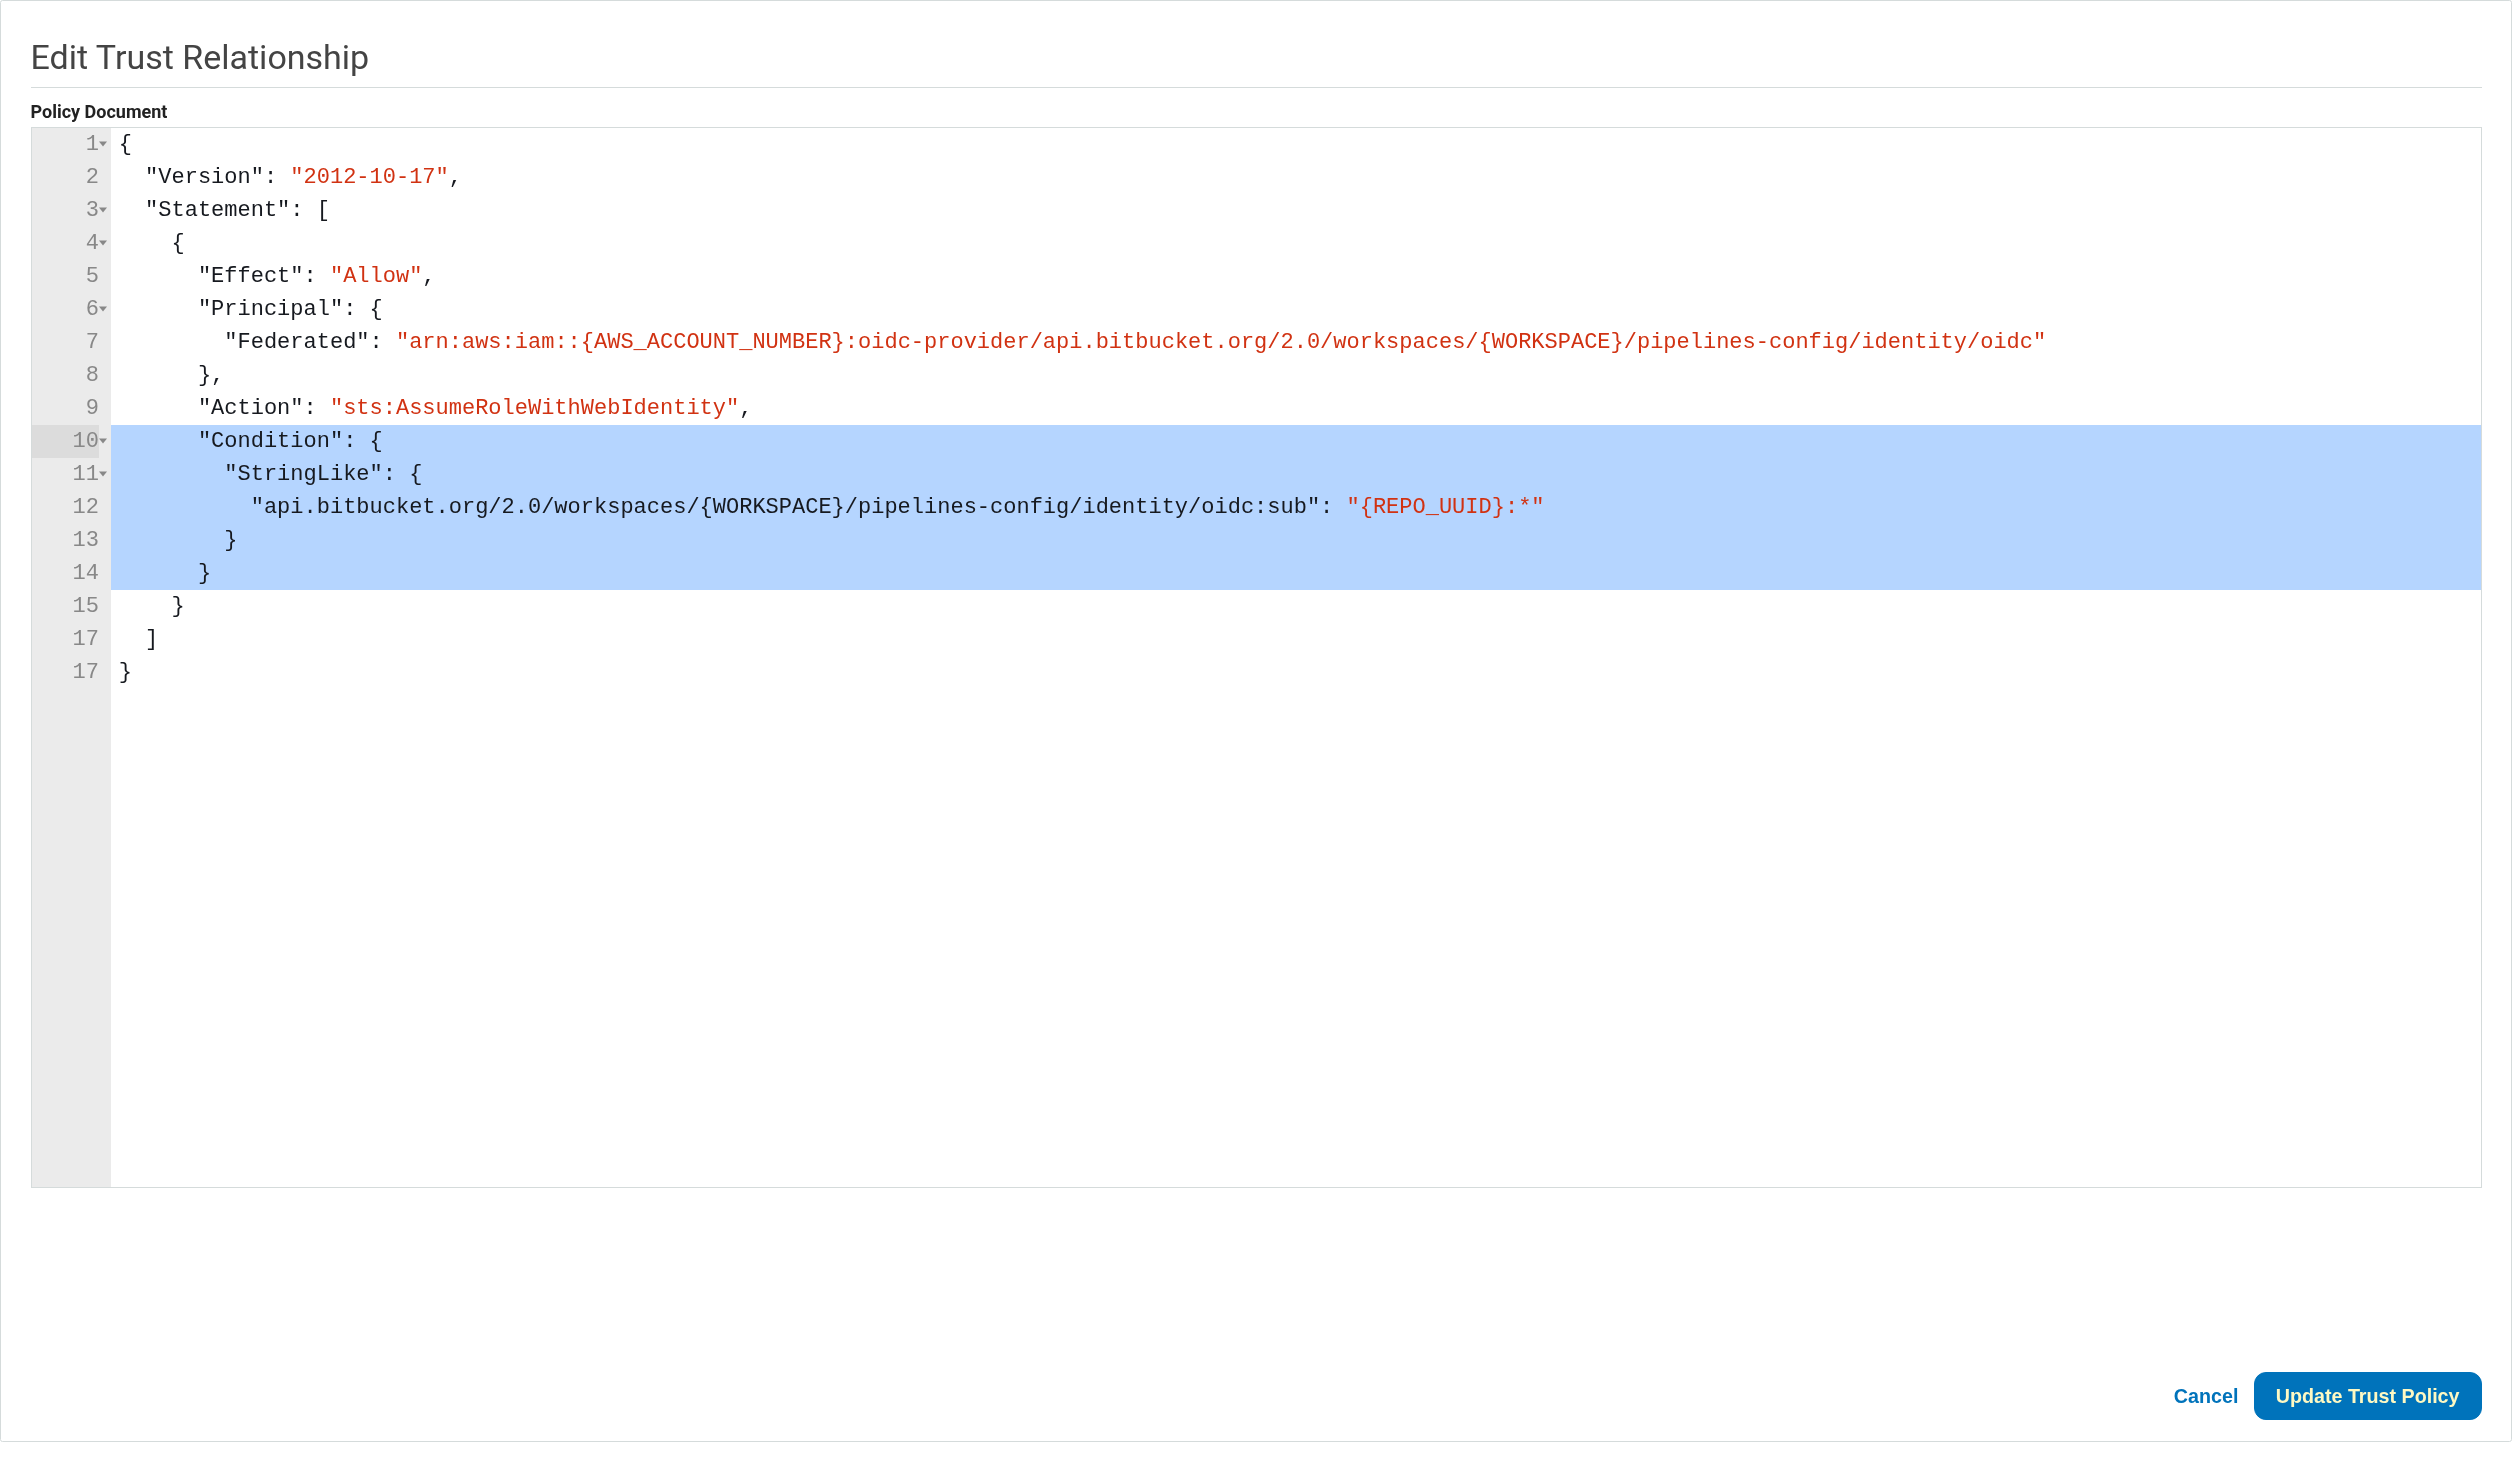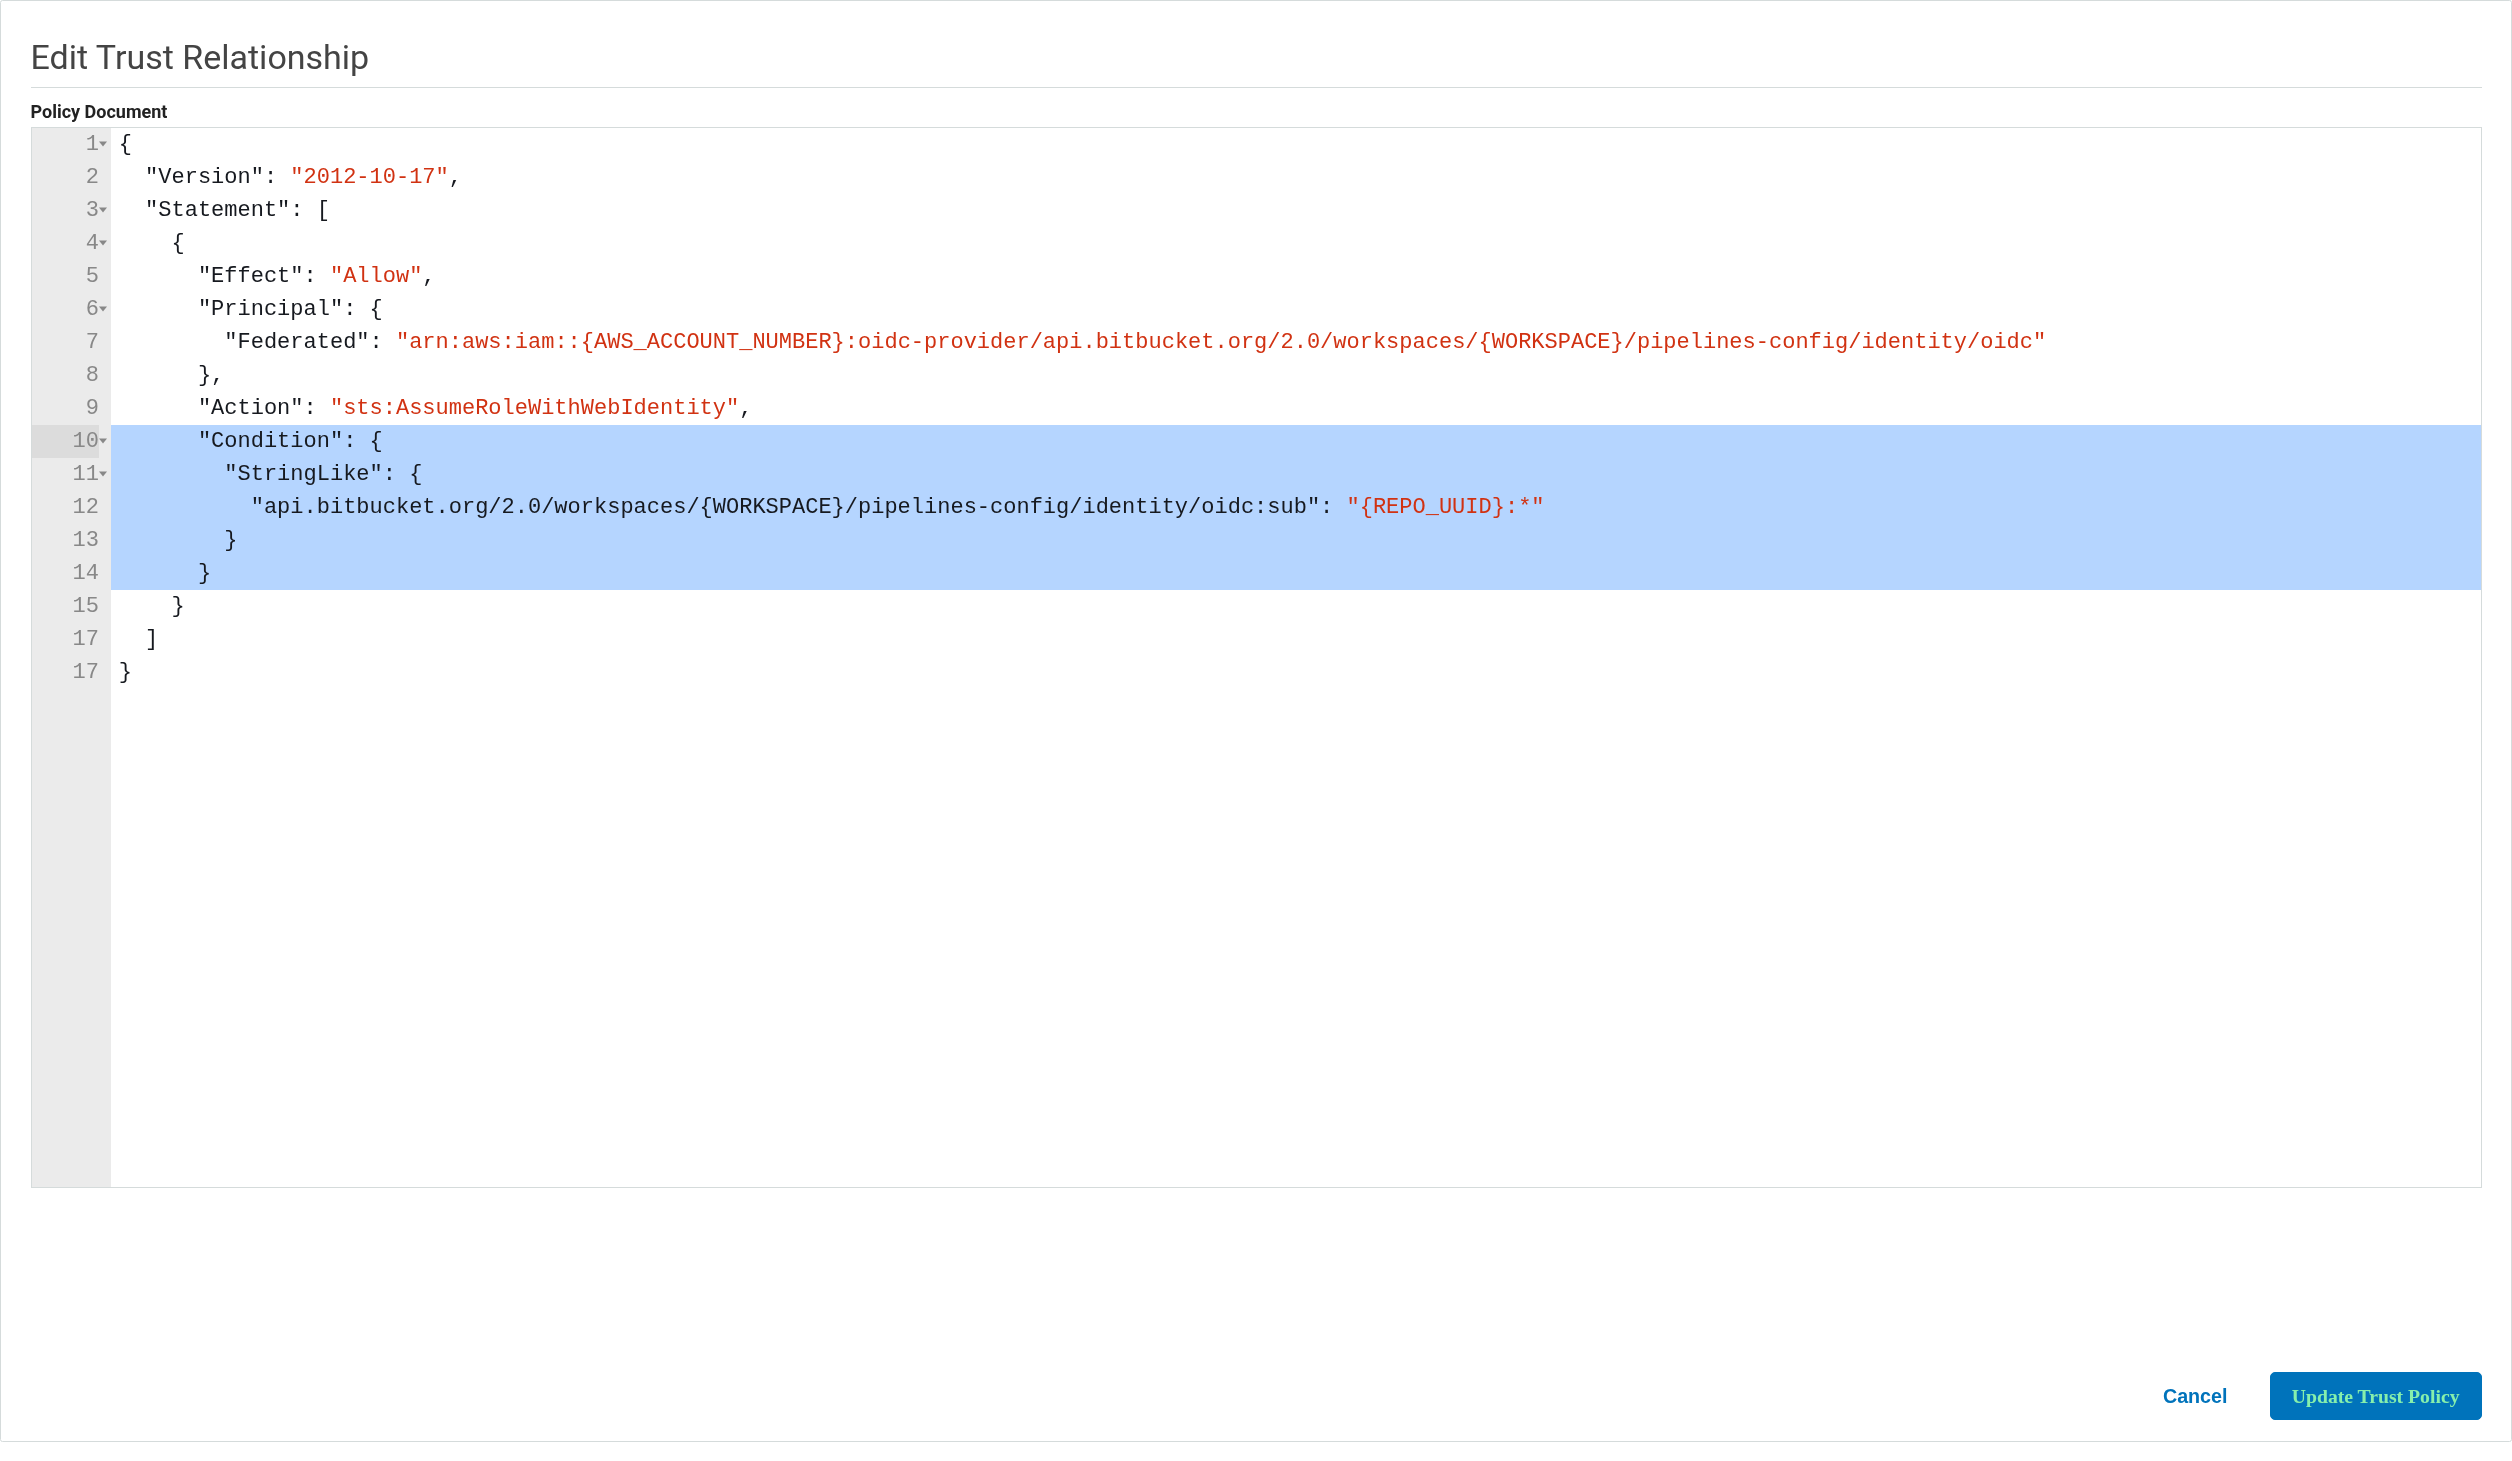--- a/index.html
+++ b/index.html
@@ -92,42 +92,41 @@
   .hl { background: #b5d5ff; position: absolute; height: 33px; z-index: 0; left: 0; right: 0; }
   .code-row .rowtxt { position: relative; z-index: 1; }
   .tok-key   { color: #16191f; }  
   .tok-str   { color: #d13212; }  
   .tok-punc  { color: #16191f; }
   .footer {
     position: absolute;
     right: 29.5px;
     bottom: 21px;
     display: flex;
-    gap: 39px;
+    gap: 12px;
     align-items: center;
   }
   .link-btn {
     color: #0073bb;
     font-size: 19.7px;
     font-weight: 700;
     cursor: pointer;
     background: none;
     border: none;
     padding: 6.6px 3.3px;
   }
   .primary-btn {
     background: #0073bb;
-    color: #86efac;
+    color: #fef9c3;
     font-size: 19.7px;
     font-weight: 700;
     border: 0.8px solid #0073bb;
-    border-radius: 5px;
+    border-radius: 12px;
     padding: 11.5px 21px;
     cursor: pointer;
-    font-family: Liberation Serif, serif;
   }
 </style>
 </head>
 <body>
 
 <div class="outer">
   <div class="content">
 
     <h1 class="page-title">Edit Trust Relationship</h1>
     <hr class="hr">

